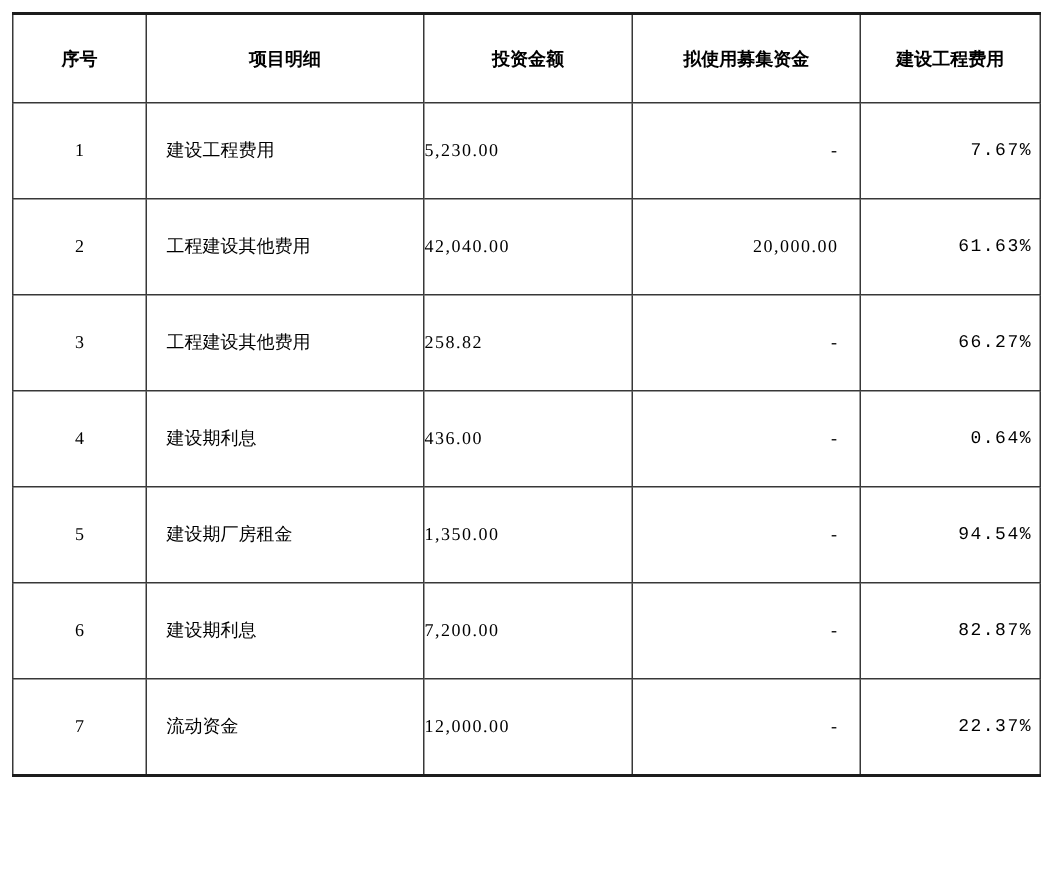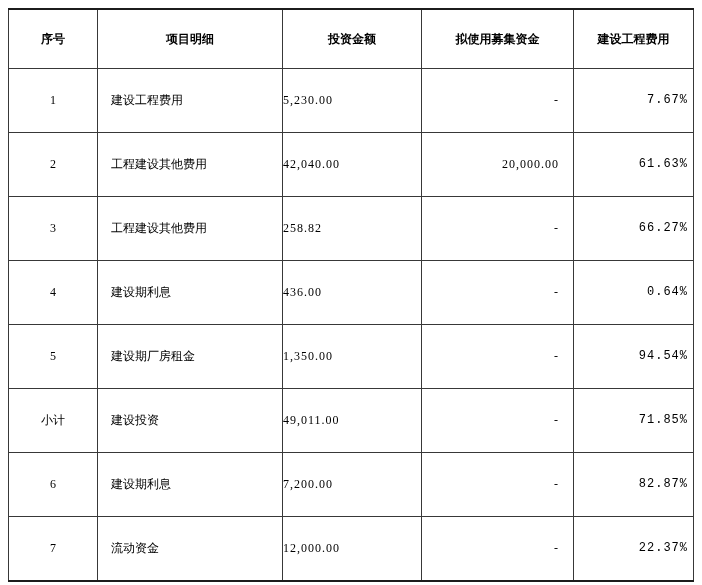--- a/index.html
+++ b/index.html
@@ -115,27 +115,20 @@
         <td class="cell-share">0.64%</td>
       </tr>
       <tr>
         <td class="cell-no">5</td>
         <td class="cell-item">建设期厂房租金</td>
         <td class="cell-amount">1,350.00</td>
         <td class="cell-raised">-</td>
         <td class="cell-share">94.54%</td>
       </tr>
       <tr>
-        <td class="cell-no">小计</td>
-        <td class="cell-item">建设投资</td>
-        <td class="cell-amount">49,011.00</td>
-        <td class="cell-raised">-</td>
-        <td class="cell-share">71.85%</td>
-      </tr>
-      <tr>
         <td class="cell-no">6</td>
         <td class="cell-item">建设期利息</td>
         <td class="cell-amount">7,200.00</td>
         <td class="cell-raised">-</td>
         <td class="cell-share">82.87%</td>
       </tr>
       <tr>
         <td class="cell-no">7</td>
         <td class="cell-item">流动资金</td>
         <td class="cell-amount">12,000.00</td>

